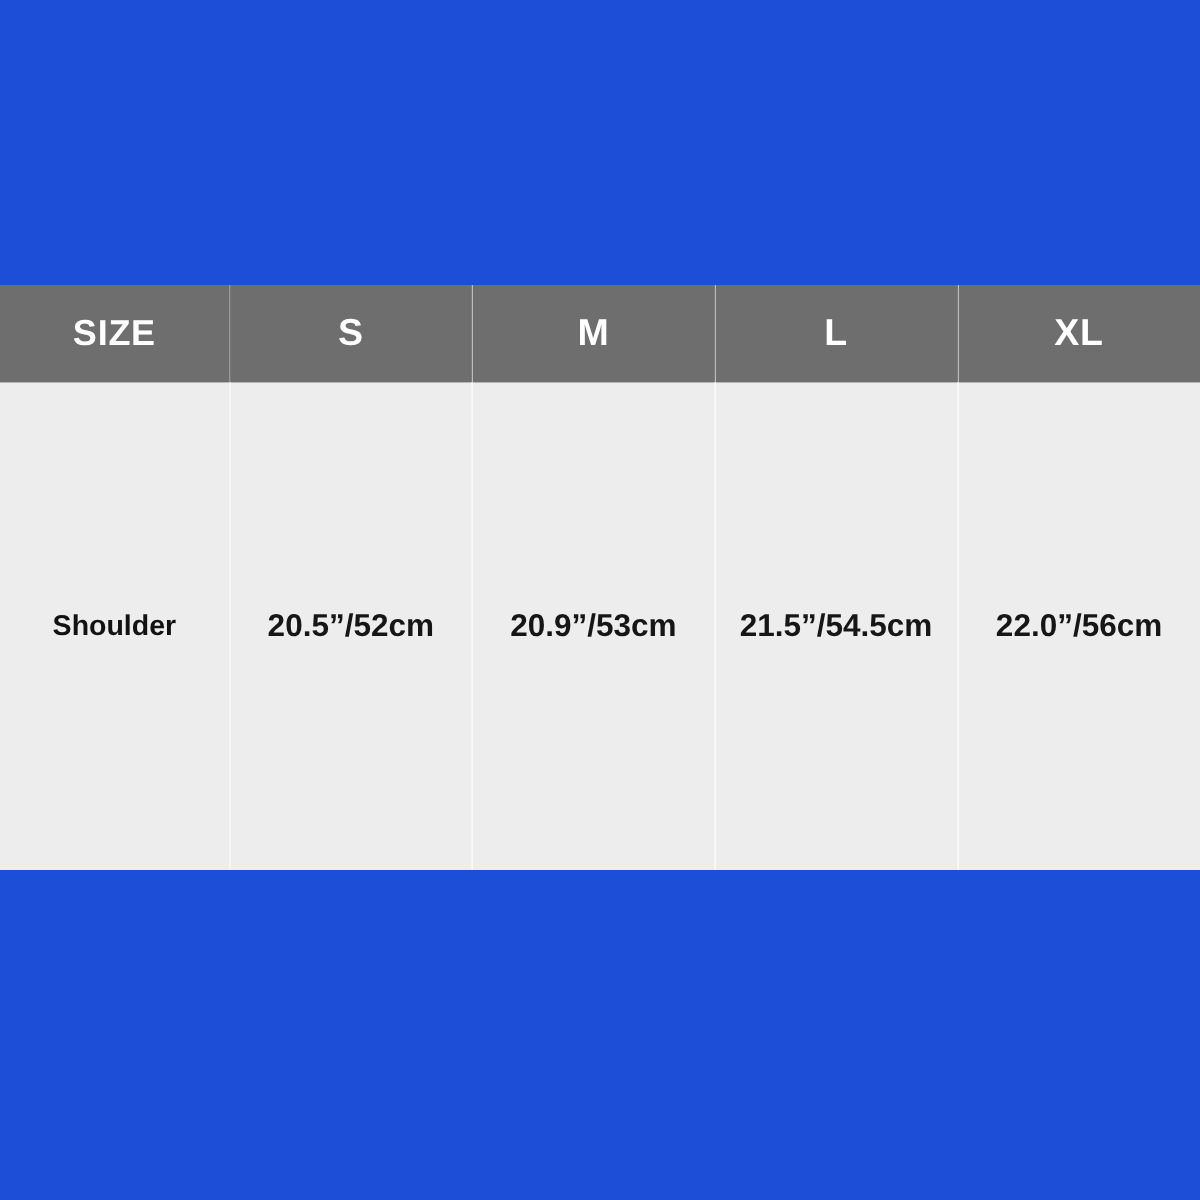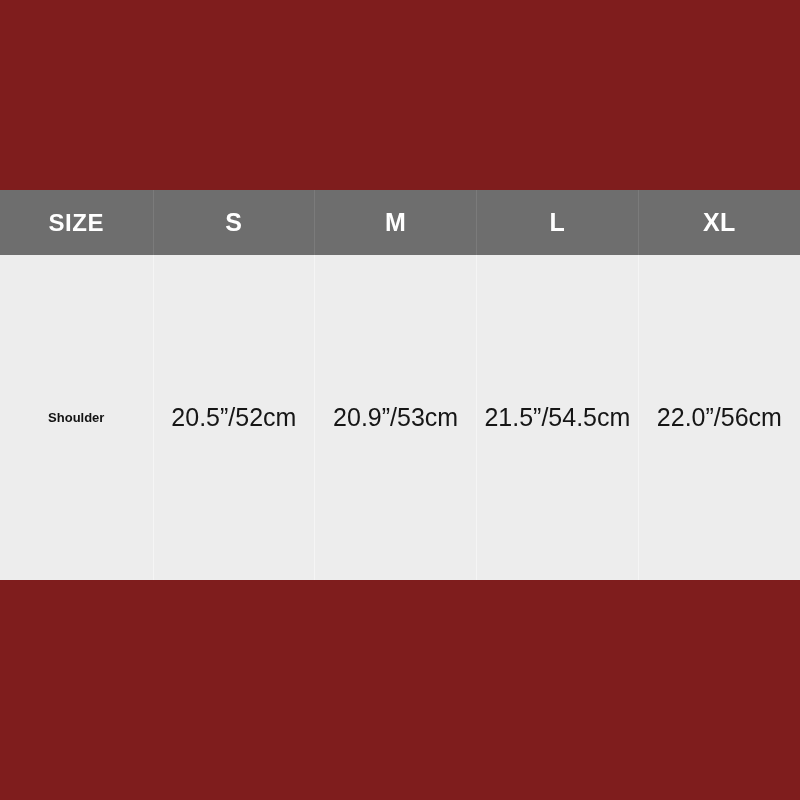--- a/index.html
+++ b/index.html
@@ -12,21 +12,21 @@
     height: 800px;
     background: #ffffff;
     font-family: "Liberation Sans", sans-serif;
     overflow: hidden;
   }
 
   #canvas {
     position: relative;
     width: 800px;
     height: 800px;
-    background: #7f1d1d;
+    background: #1d4ed8;
   }
 
   
   #size-chart {
     position: absolute;
     left: 0;
     top: 190px;
     width: 800px;
     height: 390px;
     border-collapse: collapse;
@@ -79,28 +79,28 @@
   #size-chart tbody tr.row-even td { border-right: 1px solid #ededed; }
   #size-chart tbody tr td:last-child { border-right: none; }
 
   #size-chart tbody tr.row-odd  td { border-bottom: 1px solid #f7f7f7; }
   #size-chart tbody tr.row-even td { border-bottom: 1px solid #eeeeee; }
   #size-chart tbody tr:last-child td { border-bottom: none; }
 
   
   #size-chart td.row-label {
     font-weight: bold;
-    font-size: 13px;
+    font-size: 19px;
     color: #121212;
   }
 
   
   #size-chart td.measure {
-    font-weight: normal;
-    font-size: 25px;
+    font-weight: bold;
+    font-size: 21px;
     color: #161616;
   }
 </style>
 </head>
 <body>
 
 <div id="canvas">
 
   <table id="size-chart">
     <colgroup>

